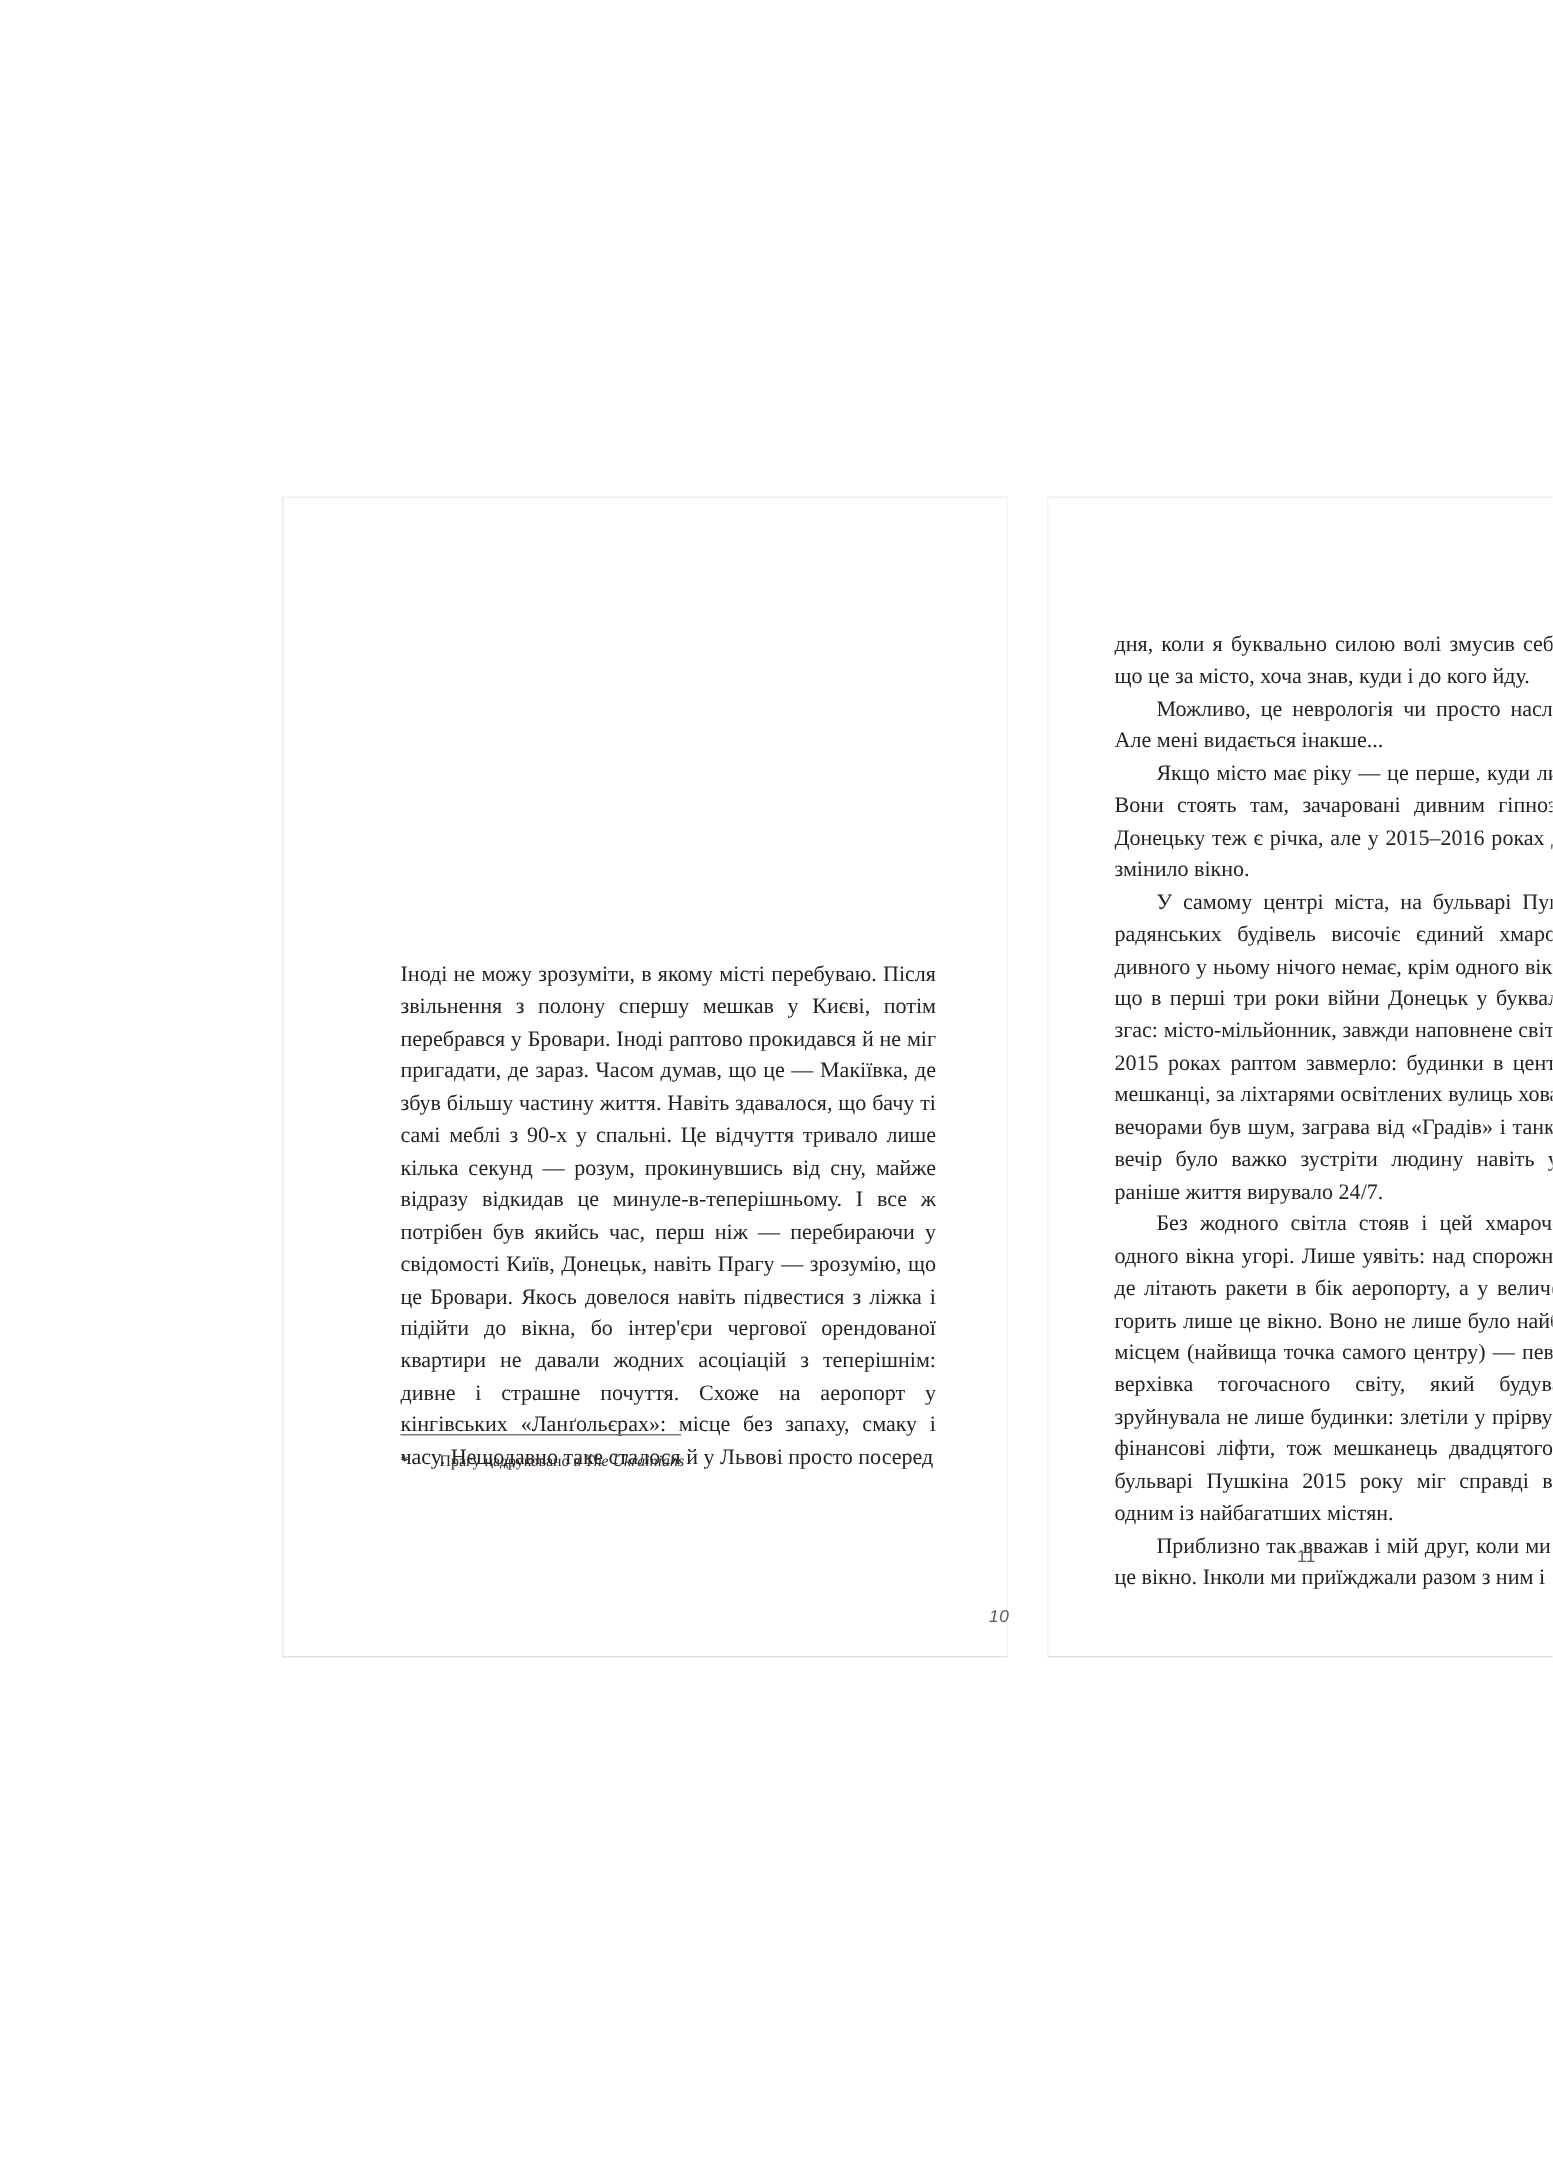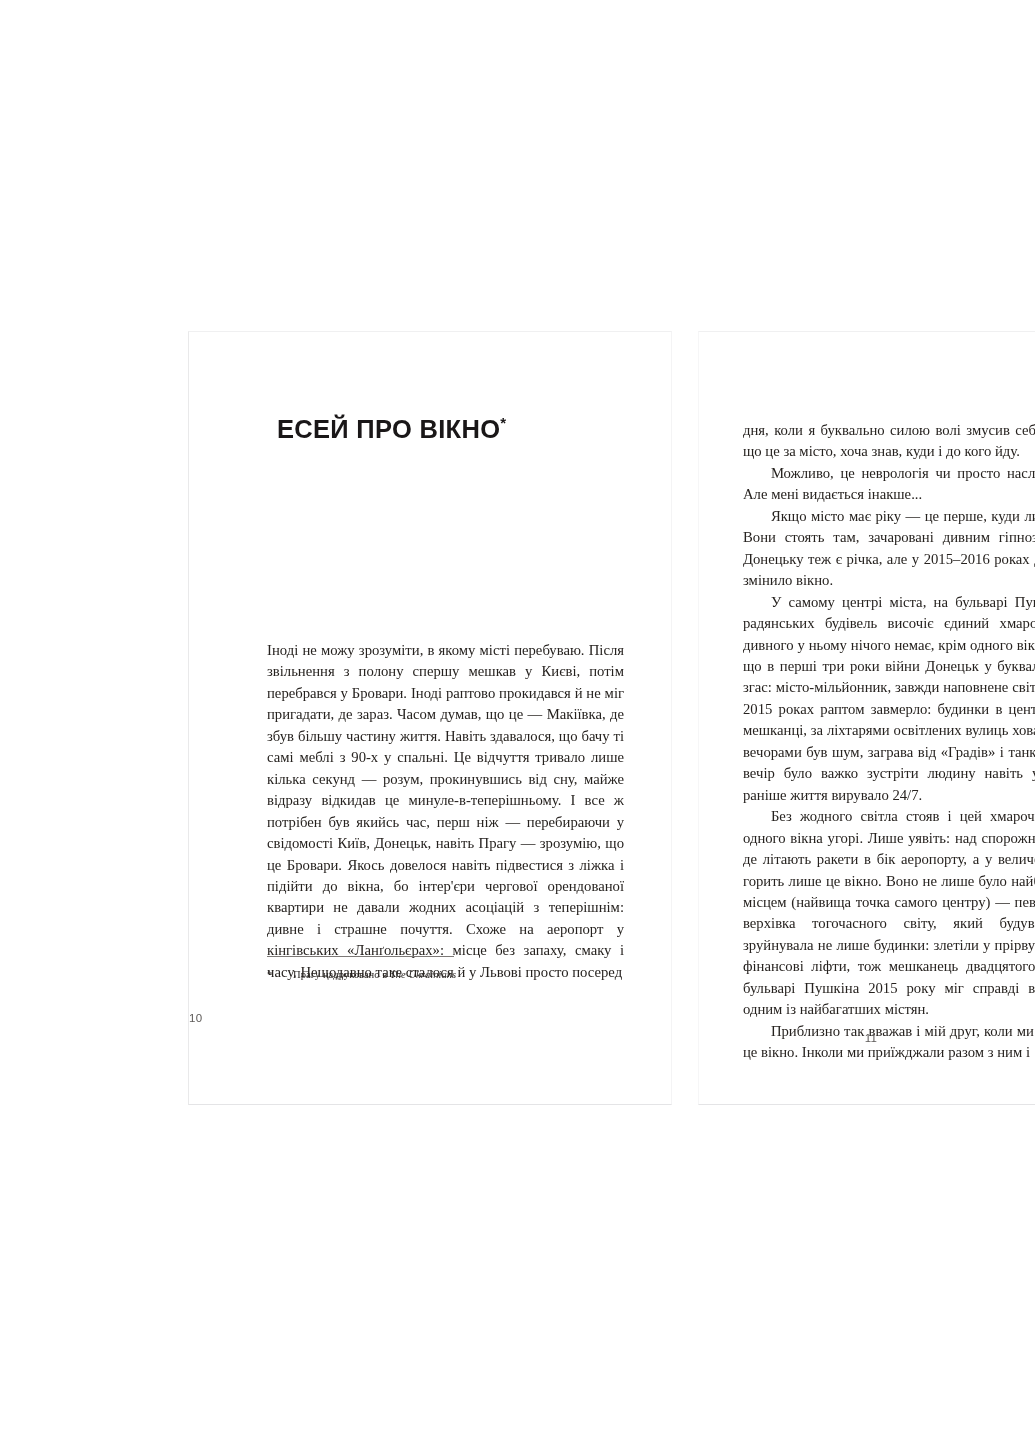--- a/index.html
+++ b/index.html
@@ -131,31 +131,30 @@
   }
 
   
   .folio {
     position: absolute;
     font-family: "Liberation Sans", "DejaVu Sans", sans-serif;
     font-size: 11.5px;
     color: #5d5a58;
     letter-spacing: 0.4px;
   }
-  .folio-left  { left: 0; top: 680px; width: 484px; text-align: left; }
+  .folio-left  { left: 0; top: 740px; width: 484px; text-align: right; font-style: italic; }
   .folio-right { left: 0; top: 700px; width: 344px; text-align: center; }
 </style>
 </head>
 <body>
 
 <div class="spread">
 
   <div class="page page-left">
 
-    <h1 class="chapter-title"><span>ЕСЕЙ ПРО ВІКНО</span><span class="fn-mark">*</span></h1>
 
     <div class="textblock body-left">
       <p>Іноді не можу зрозуміти, в якому місті перебуваю. Після звільнення з полону спершу мешкав у Києві, потім перебрався у Бровари. Іноді раптово прокидався й не міг пригадати, де зараз. Часом думав, що це — Макіївка, де збув більшу частину життя. Навіть здавалося, що бачу ті самі меблі з 90-х у спальні. Це відчуття тривало лише кілька секунд — розум, прокинувшись від сну, майже відразу відкидав це минуле-в-теперішньому. І все ж потрібен був якийсь час, перш ніж — перебираючи у свідомості Київ, Донецьк, навіть Прагу — зрозумію, що це Бровари. Якось довелося навіть підвестися з ліжка і підійти до вікна, бо інтер'єри чергової орендованої квартири не давали жодних асоціацій з теперішнім: дивне і страшне почуття. Схоже на аеропорт у кінгівських «Ланґольєрах»: місце без запаху, смаку і часу. Нещодавно таке сталося й у Львові просто посеред</p>
     </div>
 
     <div class="footnote-area">
       <div class="footnote-rule"></div>
       <div class="footnote">
         <span class="fn-star">*</span>
         <span class="fn-text"><span>Прагу надруковано в </span><em>The Ukrainians</em></span>

